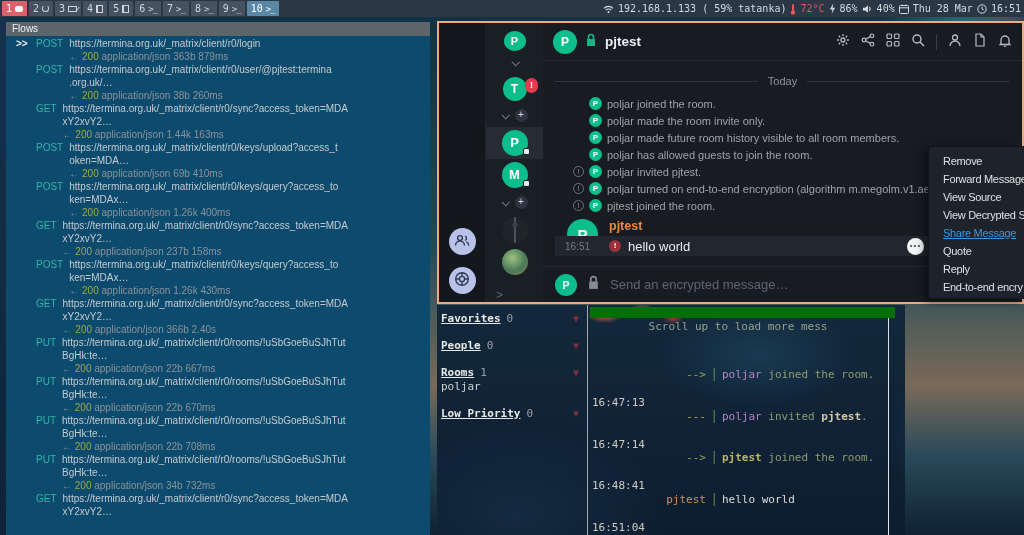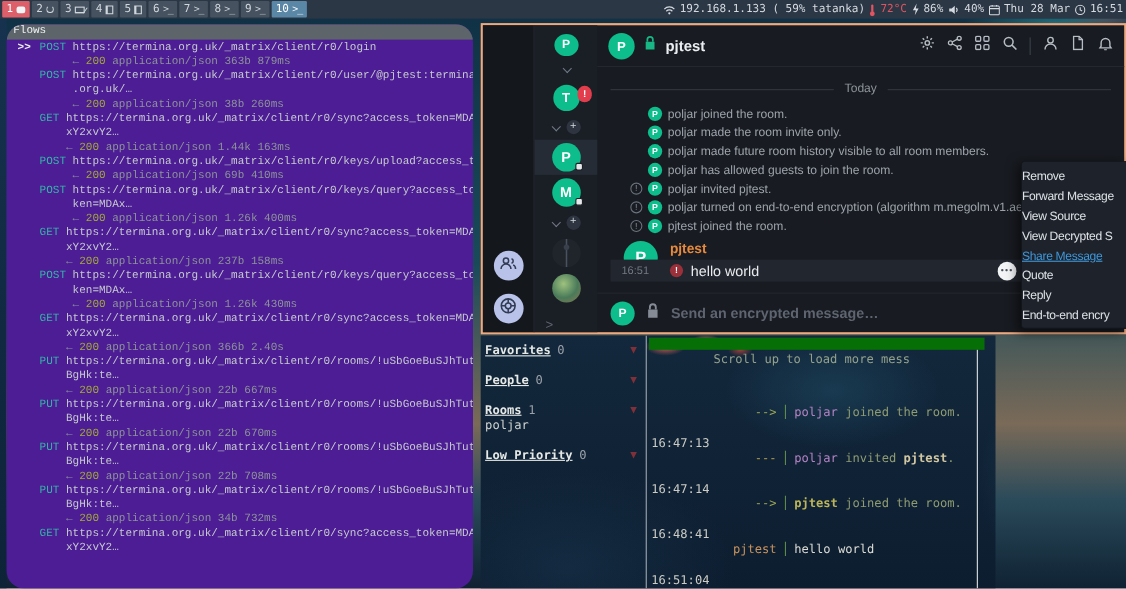--- a/index.html
+++ b/index.html
@@ -31,22 +31,22 @@
   .ic-book  { width:7px; height:8px; border:1px solid #cfd6dd; border-left-width:2px; }
   .ic-terminal { font-size:9px; letter-spacing:-1px; }
   .status { margin-left:auto; display:flex; align-items:center; gap:4px; padding-right:3px; white-space:nowrap; }
   .status svg { display:block; }
   .temp { color:#e05561; }
   
   .edge-strip { position:absolute; left:0; top:17px; width:6px; height:518px;
     background:linear-gradient(180deg,#16324e,#0d2338); }
   
   .mitm { position:absolute; left:6px; top:22px; width:424px; height:513px;
-    background:#4c1d95; color:#c6cacd; overflow:hidden;
-    font-family:Liberation Mono, monospace; font-size:10px; line-height:13px;border-radius:16px; }
+    background:#0c4a6e; color:#c6cacd; overflow:hidden;
+    font-family:Liberation Sans, sans-serif; font-size:10px; line-height:13px; }
   .mitm-header { background:#5d656b; color:#eef0f1; height:14px; line-height:14px; padding:0 6px; }
   .flow-list { padding:1px 0 0 10px; }
   .flow { display:flex; }
   .fmark { width:20px; flex:none; color:#eceef0; font-weight:bold; }
   .fmethod { color:#35b5a8; margin-right:6px; }
   .fcol { min-width:0; }
   .furl, .fwrap { color:#c6cacd; white-space:nowrap; }
   .fresp { color:#8d9398; white-space:nowrap; }
   .fstatus { color:#a3a83b; }
   
@@ -107,29 +107,29 @@
     display:flex; align-items:center; padding-left:54px; }
   .msg-time { position:absolute; left:10px; color:#737a84; font-size:10px; }
   .warn-ic { width:12px; height:12px; border-radius:50%; background:#99303a; color:#fff;
     font-size:8px; font-weight:bold; text-align:center; line-height:12px; margin-right:7px; }
   .msg-text { color:#e9ebee; font-size:13px; }
   .opts-btn { position:absolute; right:86px; width:17px; height:17px; border-radius:50%;
     background:#f2f4f6; color:#4a505a; font-size:8px; letter-spacing:1px;
     text-align:center; line-height:16px; }
   .composer { height:36px; flex:none; border-top:1px solid #23272e; display:flex;
     align-items:center; gap:10px; padding:0 12px; }
-  .placeholder { flex:1; color:#5e6570; font-size:13px;font-weight:bold; }
+  .placeholder { flex:1; color:#5e6570; font-size:13px; }
   .fmt-btn { width:21px; height:21px; border-radius:50%; background:#f2f4f6; color:#353a42;
     font-size:9.5px; font-weight:bold; text-align:center; line-height:21px; }
   
   .ctx-menu { position:absolute; left:928px; top:146px; width:96px; height:153px; z-index:60;
     background:#1e232b; border:1px solid #12161d; border-right:none; border-radius:4px 0 0 4px;
     box-shadow:-3px 3px 10px rgba(0,0,0,.5); padding:5px 0; overflow:hidden;
     font-family:"Liberation Sans", sans-serif; }
-  .menu-item { height:18px; line-height:18px; font-size:11px;
+  .menu-item { height:18px; line-height:18px; padding-left:14px; font-size:11px;
     letter-spacing:-.3px; color:#dde1e6; white-space:nowrap; }
   .menu-item.hl { color:#3f96d8; text-decoration:underline; }
   
   .gomuks { position:absolute; left:437px; top:305px; width:468px; height:230px; overflow:hidden;
     font-family:"DejaVu Sans Mono", monospace; font-size:11px; line-height:13.5px; color:#c8ccc8;
     background:
       radial-gradient(ellipse 26px 12px at 168px 10px, rgba(235,108,88,.85), transparent 70%),
       radial-gradient(ellipse 20px 10px at 205px 6px, rgba(244,150,120,.8), transparent 70%),
       radial-gradient(ellipse 16px 9px at 236px 13px, rgba(205,75,62,.7), transparent 70%),
       radial-gradient(ellipse 130px 70px at 320px 50px, rgba(30,75,100,.55), transparent 75%),
@@ -283,20 +283,21 @@
           <div class="furl">https://termina.org.uk/_matrix/client/r0/sync?access_token=MDA</div>
           <div class="fwrap">xY2xvY2…</div>
           <div class="fresp"><span>← </span><span class="fstatus">200</span><span> application/json 1.44k 163ms</span></div>
         </div>
       </div>
       <div class="flow">
         <span class="fmark"></span>
         <span class="fmethod">POST</span>
         <div class="fcol">
           <div class="furl">https://termina.org.uk/_matrix/client/r0/keys/upload?access_t</div>
+          <div class="fwrap">oken=MDA…</div>
           <div class="fresp"><span>← </span><span class="fstatus">200</span><span> application/json 69b 410ms</span></div>
         </div>
       </div>
       <div class="flow">
         <span class="fmark"></span>
         <span class="fmethod">POST</span>
         <div class="fcol">
           <div class="furl">https://termina.org.uk/_matrix/client/r0/keys/query?access_to</div>
           <div class="fwrap">ken=MDAx…</div>
           <div class="fresp"><span>← </span><span class="fstatus">200</span><span> application/json 1.26k 400ms</span></div>

